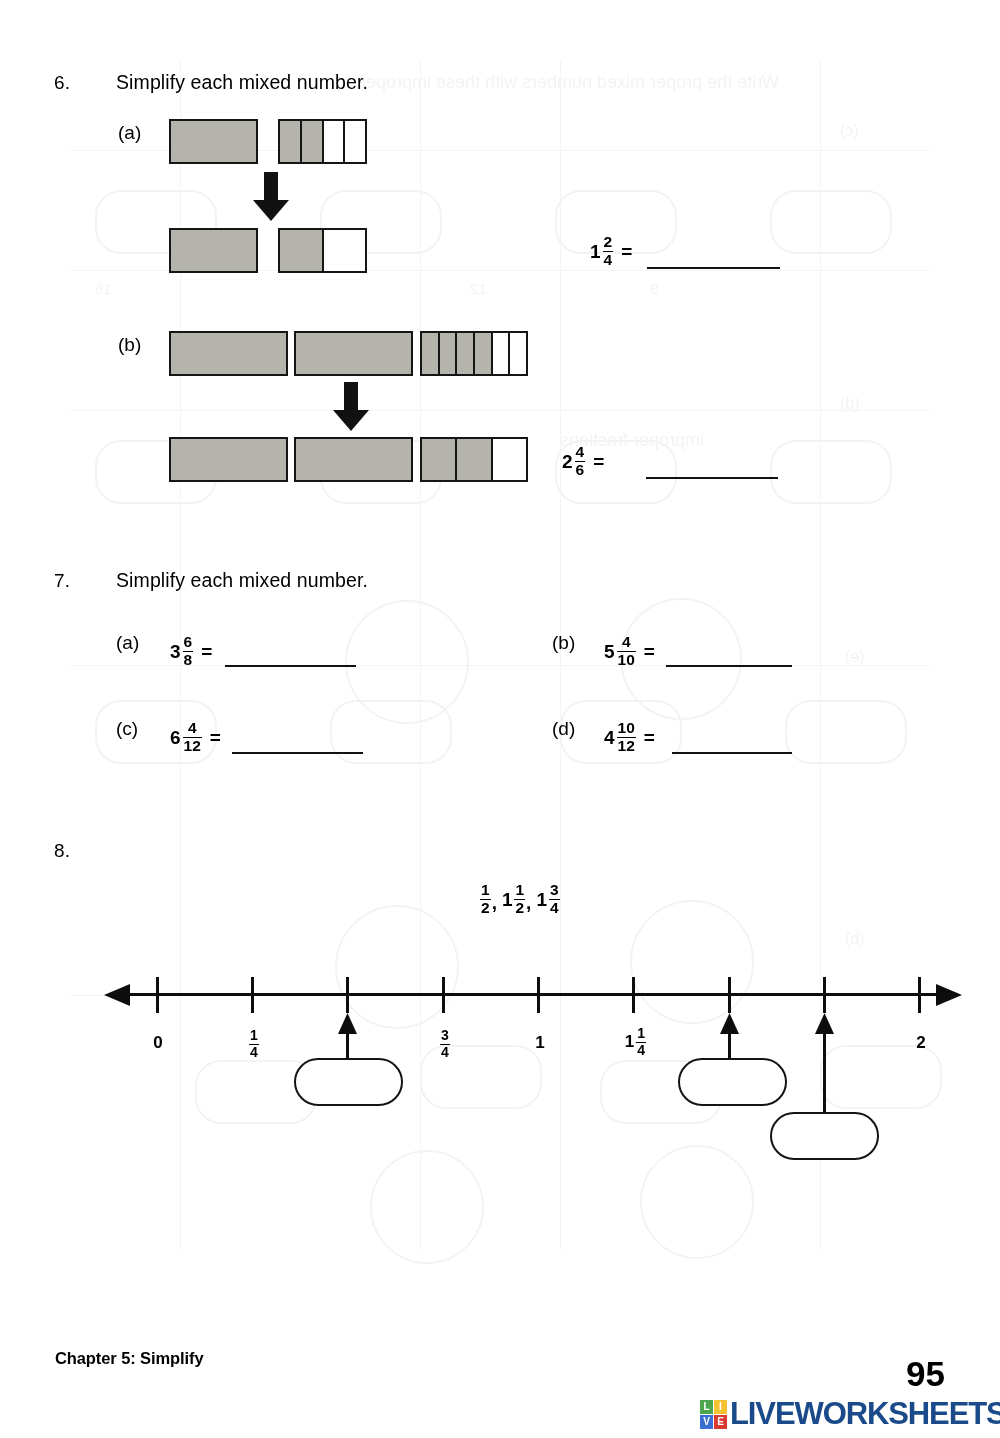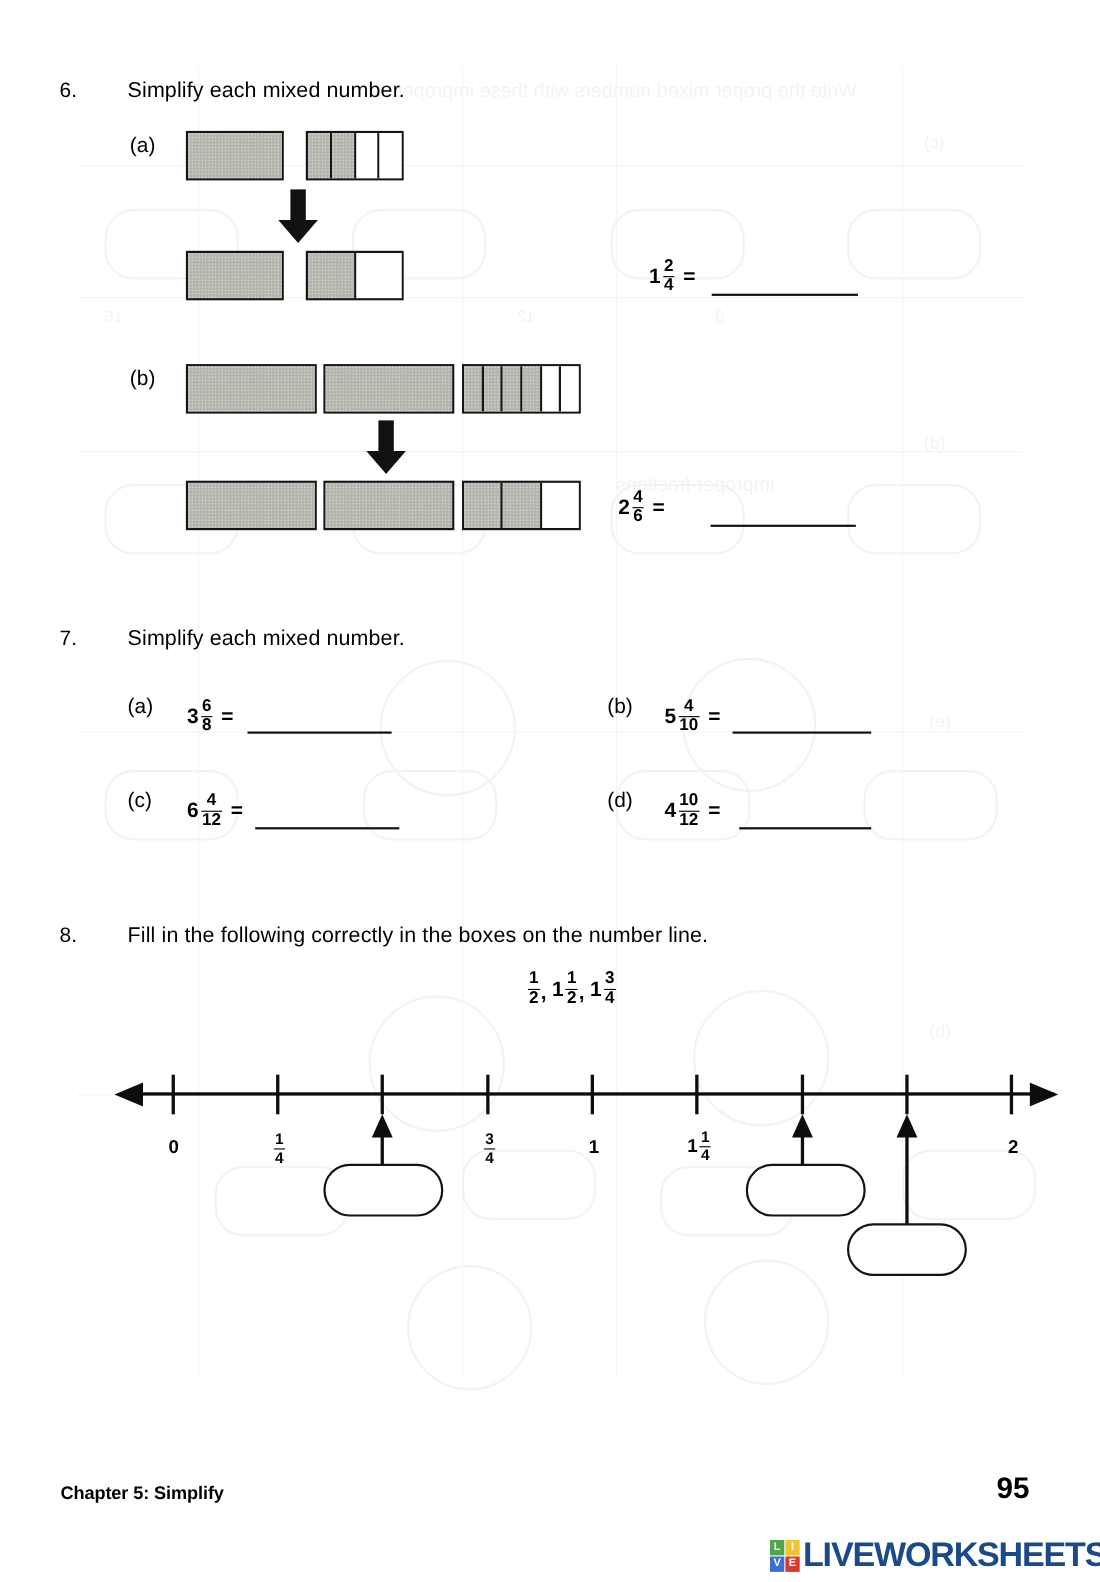--- a/index.html
+++ b/index.html
@@ -174,22 +174,23 @@
     width: 3px;
   }
 
   
   .chapter {
     font-size: 16.5px;
     font-weight: 700;
     letter-spacing: -.1px;
   }
   .pageno {
-    font-size: 27px;
-    font-weight: 700;
+    font-size: 35px;
+    font-weight: 700;
+    margin-top: 16px;
   }
   #lwlogo {
     position: absolute;
     display: flex;
     align-items: center;
   }
   #lwtiles {
     display: grid;
     grid-template-columns: 13px 13px;
     grid-template-rows: 14px 14px;
@@ -389,21 +390,20 @@
     <span class="whole">4</span>
     <span class="frac">
       <span class="num">10</span>
       <span class="den">12</span>
     </span>
     <span class="eq">=</span>
   </div>
   <div class="ansline" style="left:672px; top:752px; width:120px;"></div>
 
   <div class="abs qnum" style="left:54px; top:840px;">8.</div>
-  <div class="abs qtext" style="left:116px; top:839px;">Fill in the following correctly in the boxes on the number line.</div>
 
   <div class="abs" style="left:478px; top:882px; display:flex; align-items:center;">
     <span class="mixed">
       <span class="whole"></span>
       <span class="frac">
         <span class="num">1</span>
         <span class="den">2</span>
       </span>
     </span>
     <span style="font-size:19px;font-weight:700;margin:0 5px 0 0;align-self:flex-end;padding-bottom:2px;">,</span>

